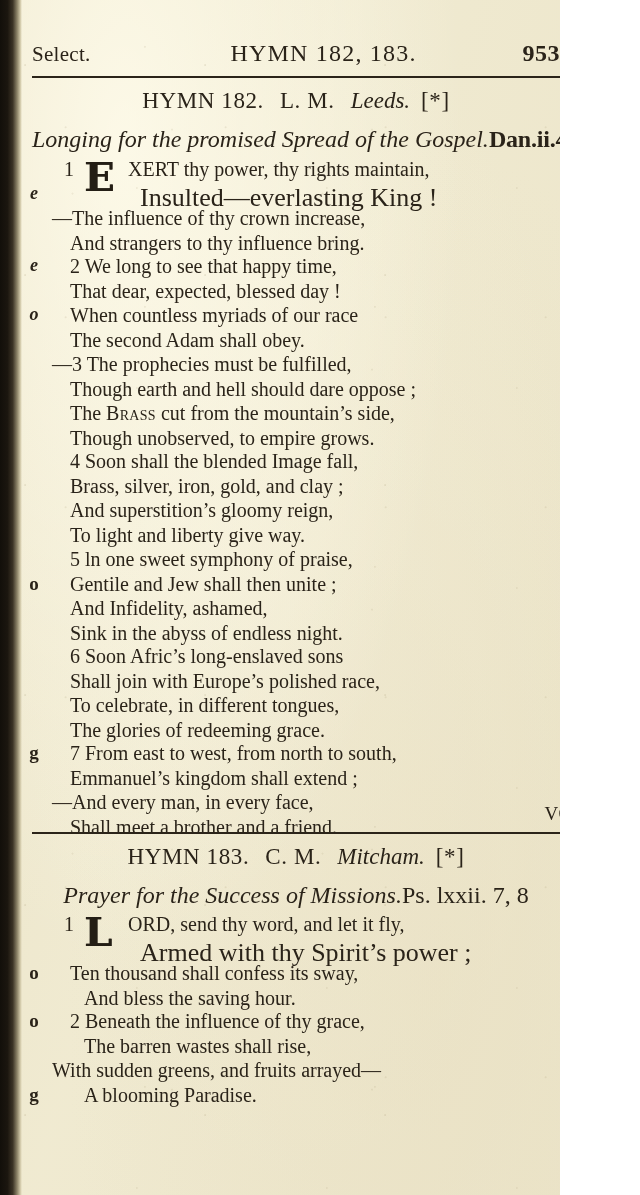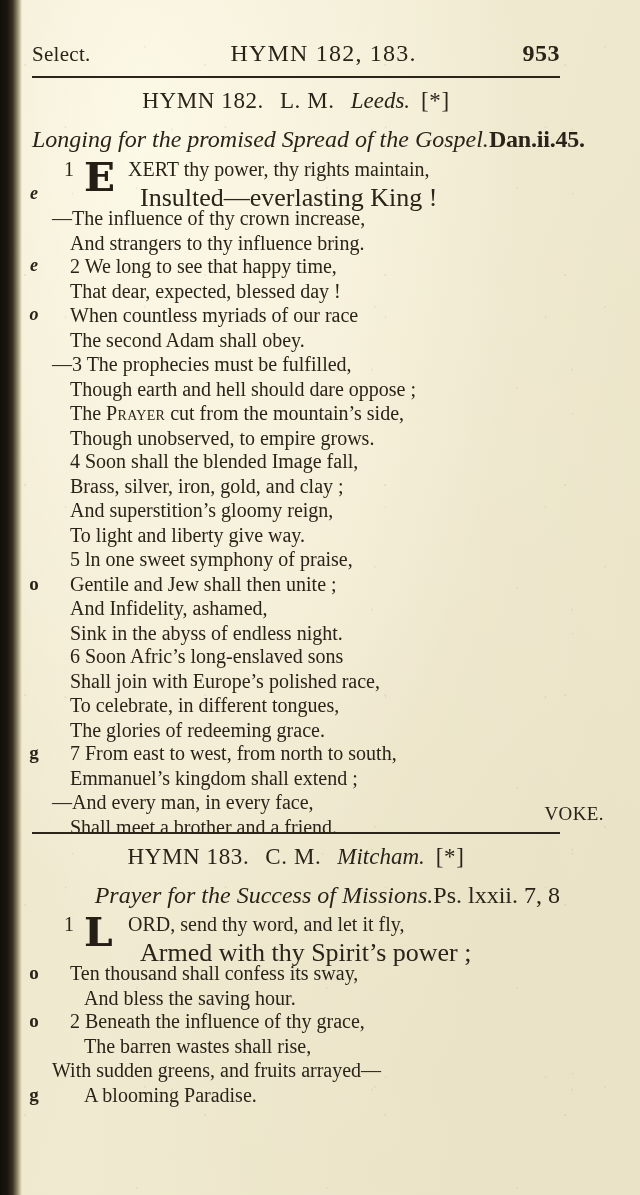--- a/index.html
+++ b/index.html
@@ -2,21 +2,21 @@
 <html><head>
 <meta charset="utf-8">
 <style>
   html, body {
     margin: 0;
     padding: 0;
     background: #ffffff;
   }
   .page {
     position: relative;
-    width: 640px;
+    width: 560px;
     height: 1195px;
     background: #efe9cf;
     overflow: hidden;
     font-family: "Liberation Serif", "DejaVu Serif", serif;
     color: #2a2319;
   }
   
   .paper-grain {
     position: absolute;
     inset: 0;
@@ -264,21 +264,21 @@
     </div>
 
     <div class="stanza" style="top:353px;">
       <div class="vline">
         <span class="vtext i0">—3 The prophecies must be fulfilled,</span>
       </div>
       <div class="vline">
         <span class="vtext i1">Though earth and hell should dare oppose ;</span>
       </div>
       <div class="vline">
-        <span class="vtext i1" id="stone-line">The <span class="smallcaps">Prayer</span> cut from the mountain’s side,</span>
+        <span class="vtext i1" id="stone-line">The <span class="smallcaps">Brass</span> cut from the mountain’s side,</span>
       </div>
       <div class="vline">
         <span class="vtext i1">Though unobserved, to empire grows.</span>
       </div>
     </div>
 
     <div class="stanza" style="top:450px;">
       <div class="vline">
         <span class="vtext i1">4 Soon shall the blended Image fall,</span>
       </div>
@@ -341,21 +341,21 @@
     </div>
 
     <span class="attribution smallcaps" style="top:803px;">VOKE.</span>
 
     <div class="rule section-rule"></div>
 
     <div class="hymn-title" style="top:844px;">
       <span>HYMN 183.</span><span class="sp"></span><span>C. M.</span><span class="sp"></span><span class="tune">Mitcham.</span><span class="sp-sm"></span><span>[*]</span>
     </div>
 
-    <div class="hymn-subtitle" style="top:882px; text-align:right;">
+    <div class="hymn-subtitle" style="top:882px; text-align:center;">
       <span>Prayer for the Success of Missions.</span><span class="sp-sm"></span><span style="font-style:normal;">Ps. lxxii. 7, 8</span>
     </div>
 
     <div class="stanza" style="top:913px;">
       <div class="dropcap-row">
         <span class="dc-num">1</span>
         <span class="dropcap">L</span>
         <span class="dc-line1" style="left:104px;">ORD, send thy word, and let it fly,</span>
         <span class="dc-line2" style="left:116px;">Armed with thy Spirit’s power ;</span>
       </div>

